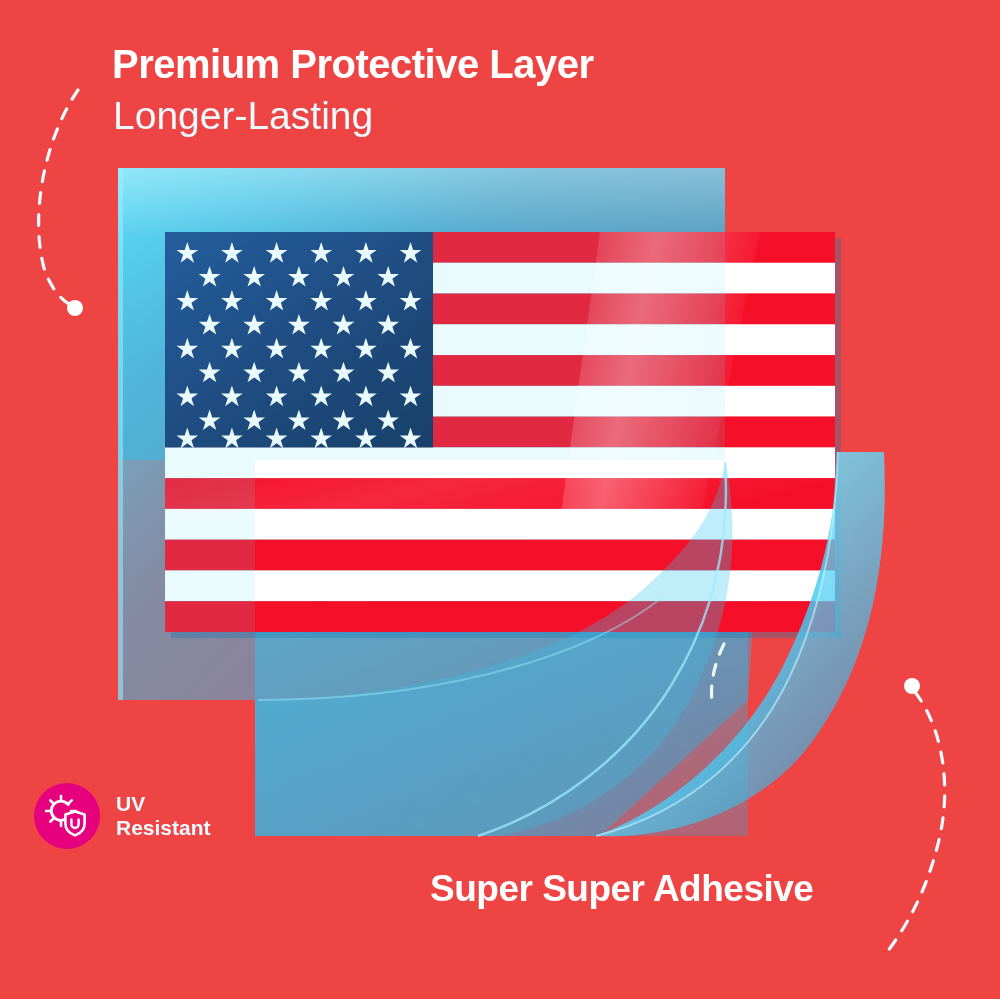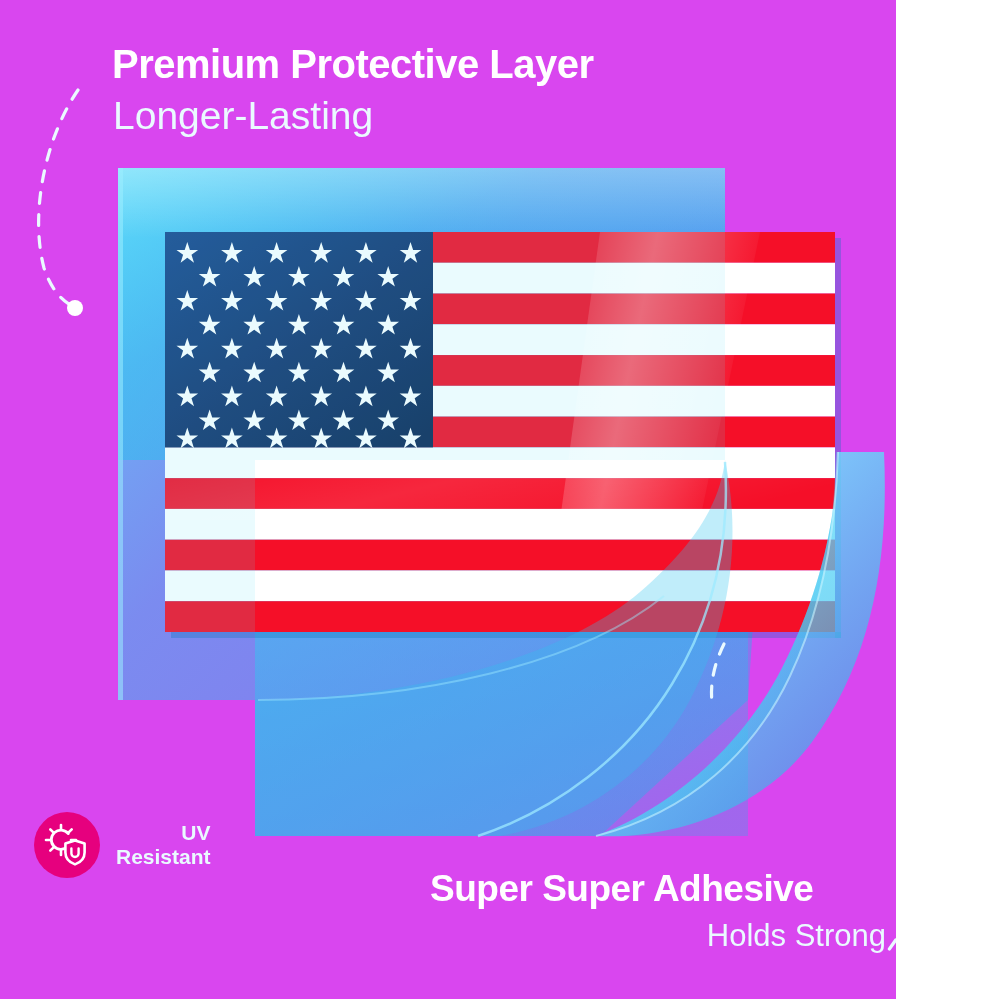--- a/index.html
+++ b/index.html
@@ -7,23 +7,23 @@
     padding: 0;
   }
   body {
     width: 1000px;
     height: 999px;
     overflow: hidden;
     font-family: "Liberation Sans", sans-serif;
   }
   #infographic {
     position: relative;
-    width: 896px;
+    width: 1000px;
     height: 999px;
-    background: #d946ef;
+    background: #ef4444;
     overflow: hidden;
   }
 
   
   .art-layer {
     position: absolute;
     inset: 0;
     width: 1000px;
     height: 999px;
   }
@@ -73,21 +73,21 @@
     font-size: 31px;
   }
 
   
   .badge-row {
     position: absolute;
     display: flex;
     align-items: center;
     gap: 16px;
   }
-  #badge-uv { left: 34px; top: 812px; text-align: right; }
+  #badge-uv { left: 34px; top: 783px; }
   #badge-weather { left: 34px; top: 883px; }
 
   .badge-circle {
     width: 66px;
     height: 66px;
     border-radius: 50%;
     background: #e6007e;
     flex: 0 0 auto;
     display: flex;
     align-items: center;
@@ -274,21 +274,20 @@
     </g>
     <circle cx="75" cy="308" r="8" fill="#ffffff"></circle>
     <circle cx="912" cy="686" r="8" fill="#ffffff"></circle>
   </svg>
 
   <div class="headline" id="title-premium">Premium Protective Layer</div>
   <div class="subline" id="title-premium-sub">Longer-Lasting</div>
 
 
   <div class="headline" id="title-adhesive">Super Super Adhesive</div>
-  <div class="subline" id="title-adhesive-sub">Holds Strong</div>
 
   <div class="badge-row" id="badge-uv">
     <div class="badge-circle">
       <svg width="46" height="46" viewBox="0 0 46 46" fill="none" stroke="#ffffff" stroke-width="2.6" stroke-linecap="round">
 
         <line x1="17" y1="3" x2="17" y2="8"></line>
         <line x1="6.3" y1="7.3" x2="9.6" y2="10.6"></line>
         <line x1="2" y1="18" x2="7" y2="18"></line>
         <line x1="6.3" y1="28.7" x2="9.6" y2="25.4"></line>
         <line x1="17" y1="33" x2="17" y2="28"></line>

